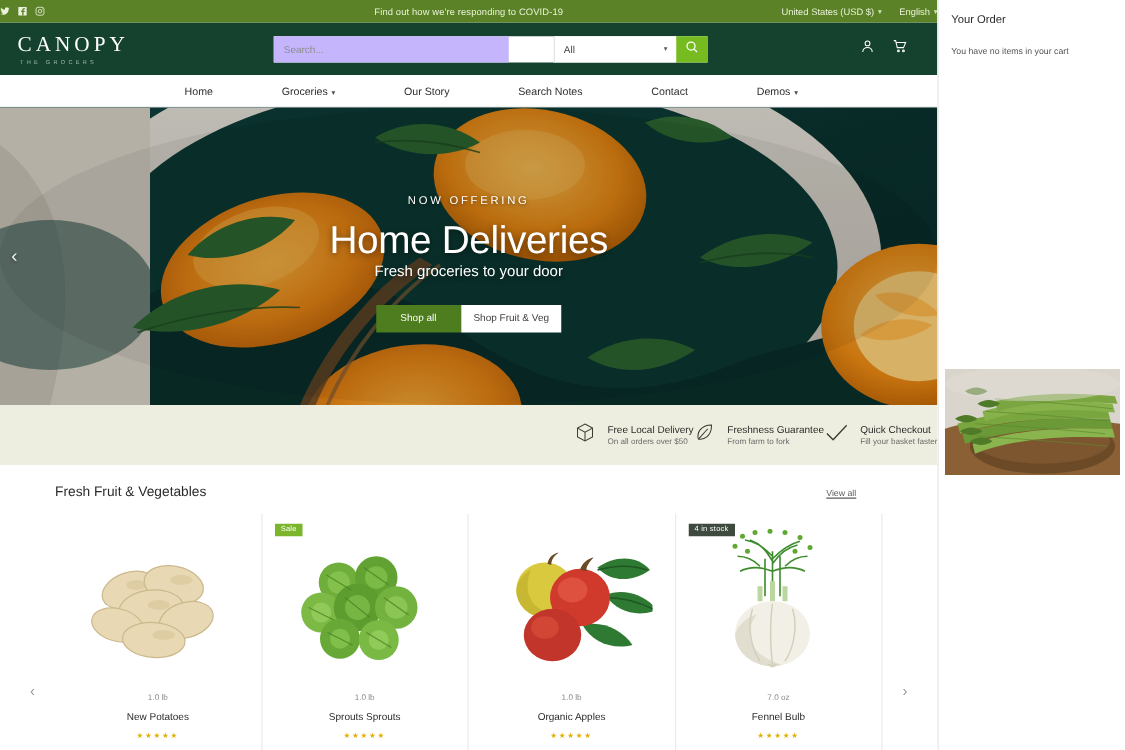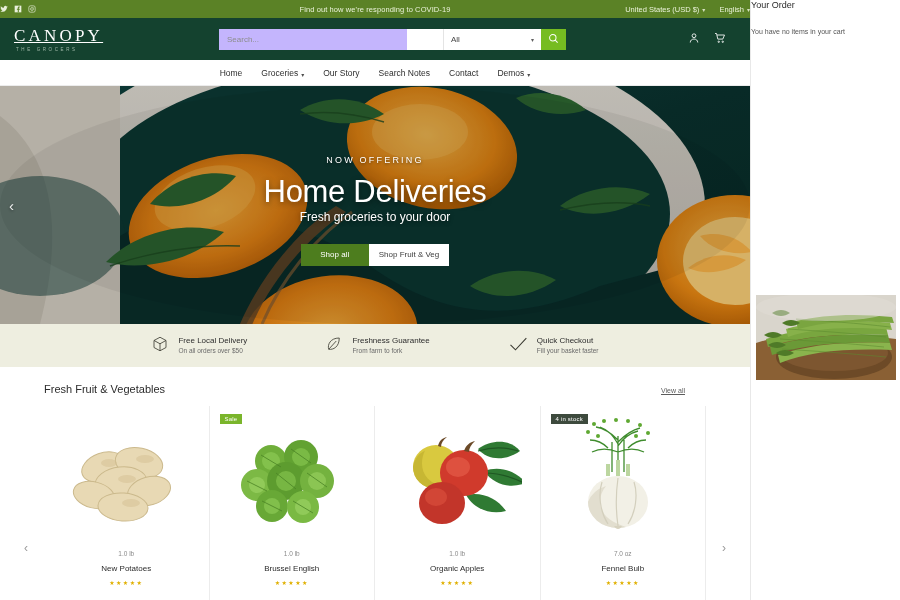--- a/index.html
+++ b/index.html
@@ -41,21 +41,21 @@
   .caret { font-size: 6px; opacity: .85; }
 
   
   .header {
     height: 42px; background: #14422f;
     display: flex; align-items: center; padding: 0 14px;
   }
   .logo { width: 150px; }
   .logo .word {
     color: #fff; font-size: 17px; letter-spacing: 3.2px;
-    font-family: "Liberation Serif", serif; line-height: 1; text-decoration: underline;
+    font-family: "Liberation Serif", serif; line-height: 1;
   }
   .logo .tag {
     color: #9fb8a8; font-size: 4.5px; letter-spacing: 2.6px;
     margin-top: 3px; margin-left: 2px;
   }
   .searchwrap {
     display: flex; height: 21px; width: 347px; margin-left: 55px;
     background: #fff;
   }
   .searchwrap input {
@@ -78,21 +78,21 @@
   }
   .header-icons span { cursor: pointer; display: block; }
 
   
   .nav {
     height: 26px; background: #fff; border-bottom: 1px solid #ececec;
     display: flex; align-items: center; justify-content: center; gap: 19px;
   }
   .nav a {
     font-size: 8.5px; color: #2e2e2e; text-decoration: none;
-    display: inline-flex; align-items: flex-end; gap: 3px; cursor: pointer;
+    display: inline-flex; align-items: flex-end; gap: 3px; cursor: pointer; margin-left: 36px;
   }
 
   
   .hero {
     position: relative; height: 238px; overflow: hidden;
     background: #0d3a35;
   }
   .hero-bg { position: absolute; inset: 0; }
   .hero-overlay { position: absolute; inset: 0; background: rgba(0,0,0,.16); }
   .hero-inner {
@@ -123,22 +123,22 @@
   .btn-white { background: #fff; color: #3d3d3d; }
   .hero-arrow {
     position: absolute; top: 50%; transform: translateY(-50%);
     color: #fff; font-size: 15px; cursor: pointer; opacity: .9;
     text-shadow: 0 1px 3px rgba(0,0,0,.5); user-select: none;
   }
   .hero-arrow.left { left: 9px; }
 
   
   .features {
-    height: 43px; background: #eeeee0;
-    display: flex; align-items: center; justify-content: center; gap: 78px;
+    height: 48px; background: #eeeee0;
+    display: flex; align-items: center; justify-content: flex-end; 
   }
   .feat { display: flex; align-items: center; gap: 9px; }
   .feat-txt .t { font-size: 8px; color: #2c2c2c; line-height: 1.4; }
   .feat-txt .s { font-size: 6.5px; color: #6a6a6a; line-height: 1.5; }
 
   
   .section-head {
     display: flex; align-items: baseline; padding: 16px 20px 11px 44px;
   }
   .section-title { font-size: 11px; color: #2b2b2b; font-weight: normal; }
@@ -170,21 +170,21 @@
   .car-arrow {
     position: absolute; top: 135px; font-size: 12px; color: #9a9a9a;
     cursor: pointer; user-select: none;
   }
   .car-arrow.l { left: 24px; }
   .car-arrow.r { right: 24px; }
 
   
   #drawer {
     position: absolute; right: 0; top: 0; width: 150px; height: 600px;
-    background: #fff; border-left: 1px solid #e8e8e8; 
+    background: #fff; border-left: 1px solid #e8e8e8; padding: 10px;
   }
   .drawer-title { font-size: 9px; color: #2b2b2b; margin-bottom: 18px; }
   .drawer-empty { font-size: 7px; color: #555; }
   .drawer-img {
     position: absolute; left: 5px; top: 295px; width: 140px; height: 85px;
     overflow: hidden;
   }
 </style>
 </head>
 <body>
@@ -451,21 +451,21 @@
                 <circle cx="45" cy="83" r="8" fill="#8cc954" opacity=".7"></circle>
               <circle cx="76" cy="84" r="16" fill="#7ab943"></circle>
                 <circle cx="76" cy="84" r="8" fill="#9ad263" opacity=".7"></circle>
             </g>
             <g stroke="#4b8526" stroke-width="1" fill="none" opacity=".8">
               <path d="M34 32l20 12M64 26l20 14M20 58l20 10M49 50l20 16M80 50l20 14M35 78l20 10M66 78l20 12"></path>
             </g>
           </svg>
         </div>
         <div class="card-unit">1.0 lb</div>
-        <div class="card-name">Brussel English</div>
+        <div class="card-name">Sprouts Sprouts</div>
         <div class="stars">★★★★★</div>
       </div>
 
       <div class="card">
         <div class="card-img">
           <svg width="130" height="110" viewBox="0 0 130 110">
             <g fill="#2f7a33">
               <path d="M86 26c14-10 32-10 42 2-14 10-32 10-42-2z"></path>
               <path d="M92 48c16-6 32 0 42 12-16 6-32 2-42-12z"></path>
               <path d="M74 72c16-4 32 4 40 16-16 4-32-2-40-16z"></path>

